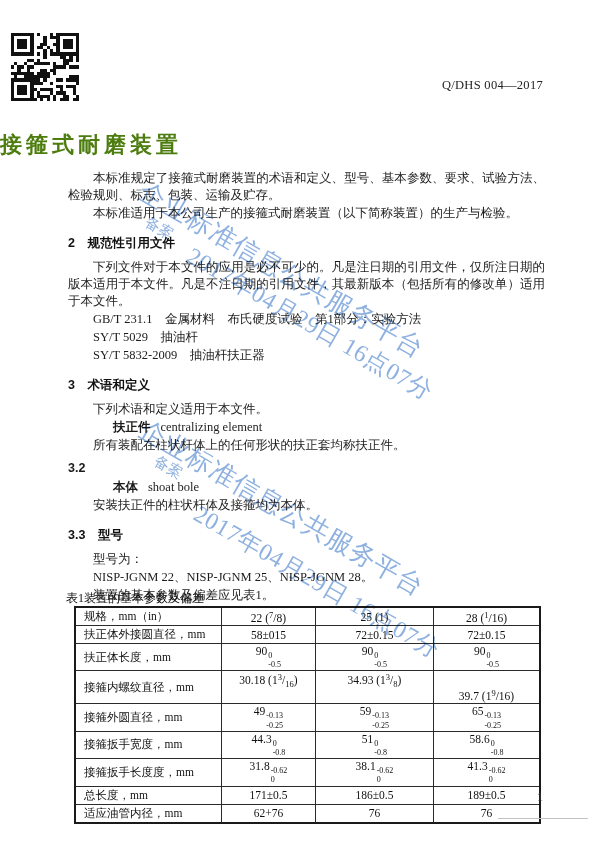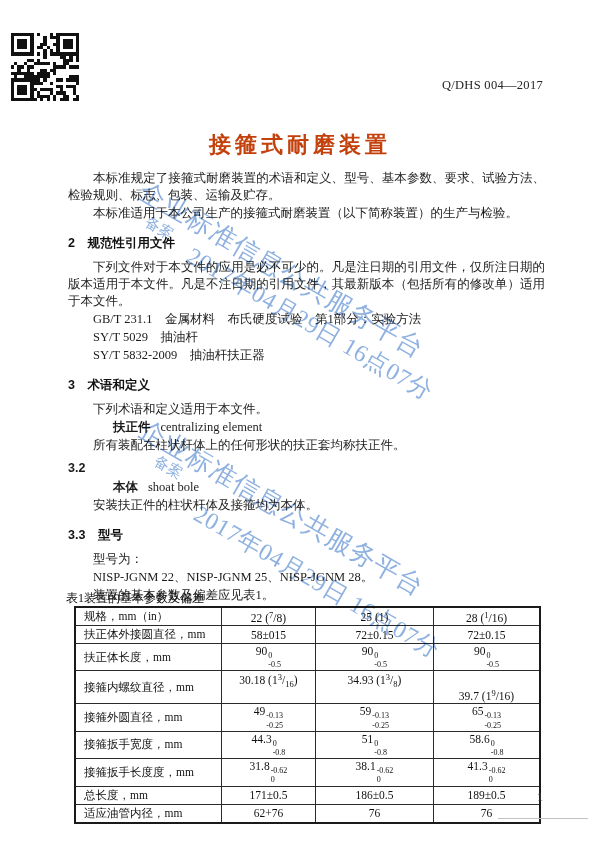--- a/index.html
+++ b/index.html
@@ -12,23 +12,23 @@
     color:#1c1c1c;
   }
   
   .qr{position:absolute;left:11px;top:31px;width:68px;height:72px;}
   .doc-number{
     position:absolute;right:57px;top:78px;
     font-size:12.5px;letter-spacing:.3px;color:#222;
   }
   .doc-title{
     position:absolute;left:0;top:130px;width:100%;
-    text-align:center;
+    text-align:left;
     font-family:"Liberation Sans","DejaVu Sans",sans-serif;
-    font-weight:700;font-size:22px;letter-spacing:4px;color:#c2410c;
+    font-weight:700;font-size:22px;letter-spacing:4px;color:#4d7c0f;
   }
   
   .body{
     position:absolute;left:68px;top:170px;width:477px;
     font-size:12.5px;line-height:17px;
   }
   .h{
     font-family:"Liberation Sans","DejaVu Sans",sans-serif;
     font-weight:700;font-size:12.5px;color:#111;
     margin:13px 0 7px 0;

